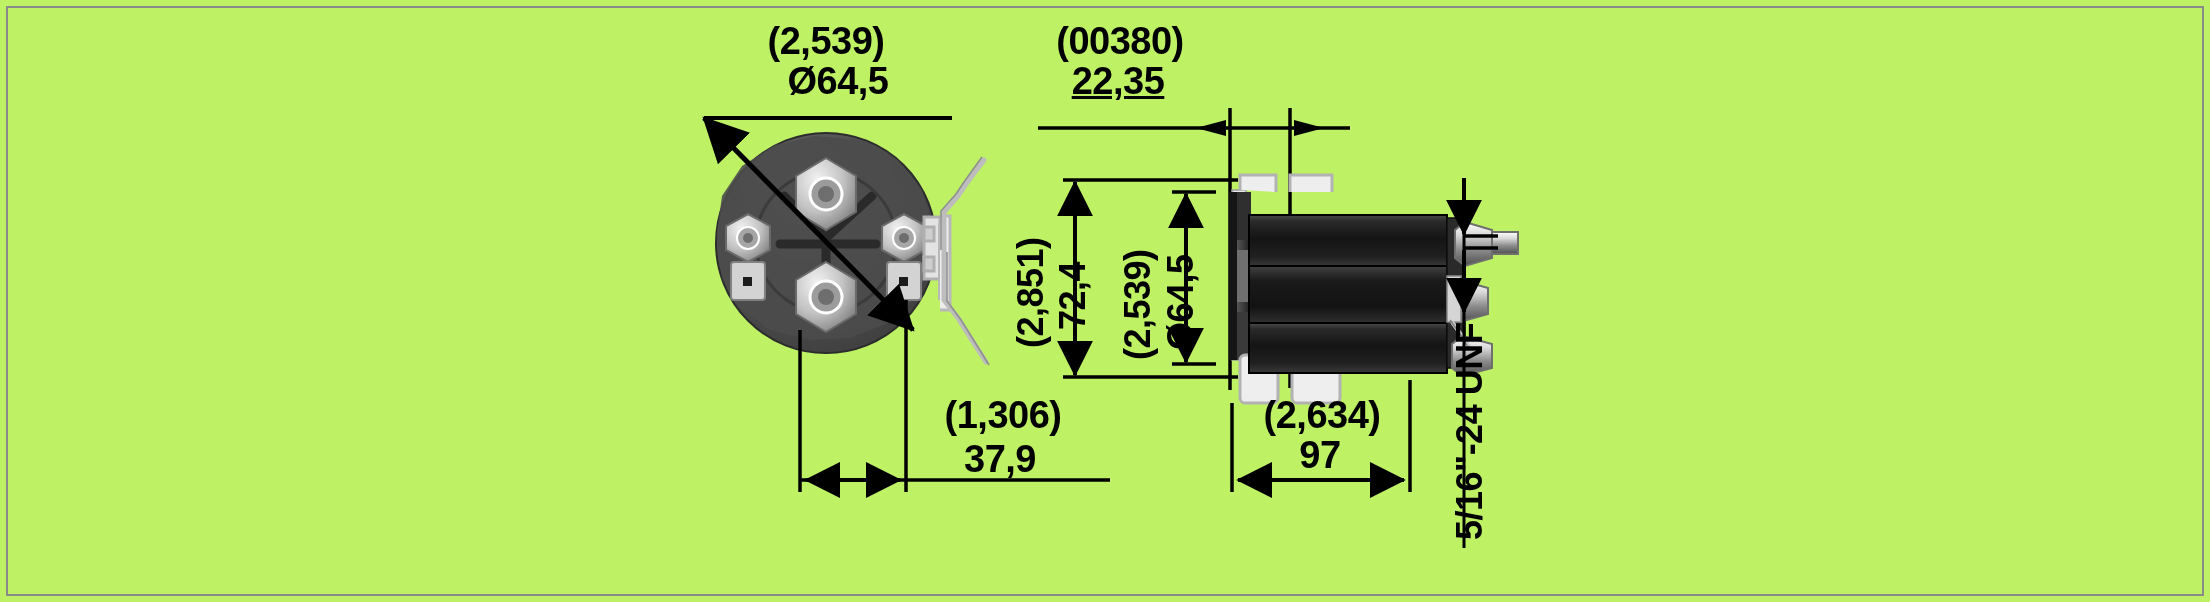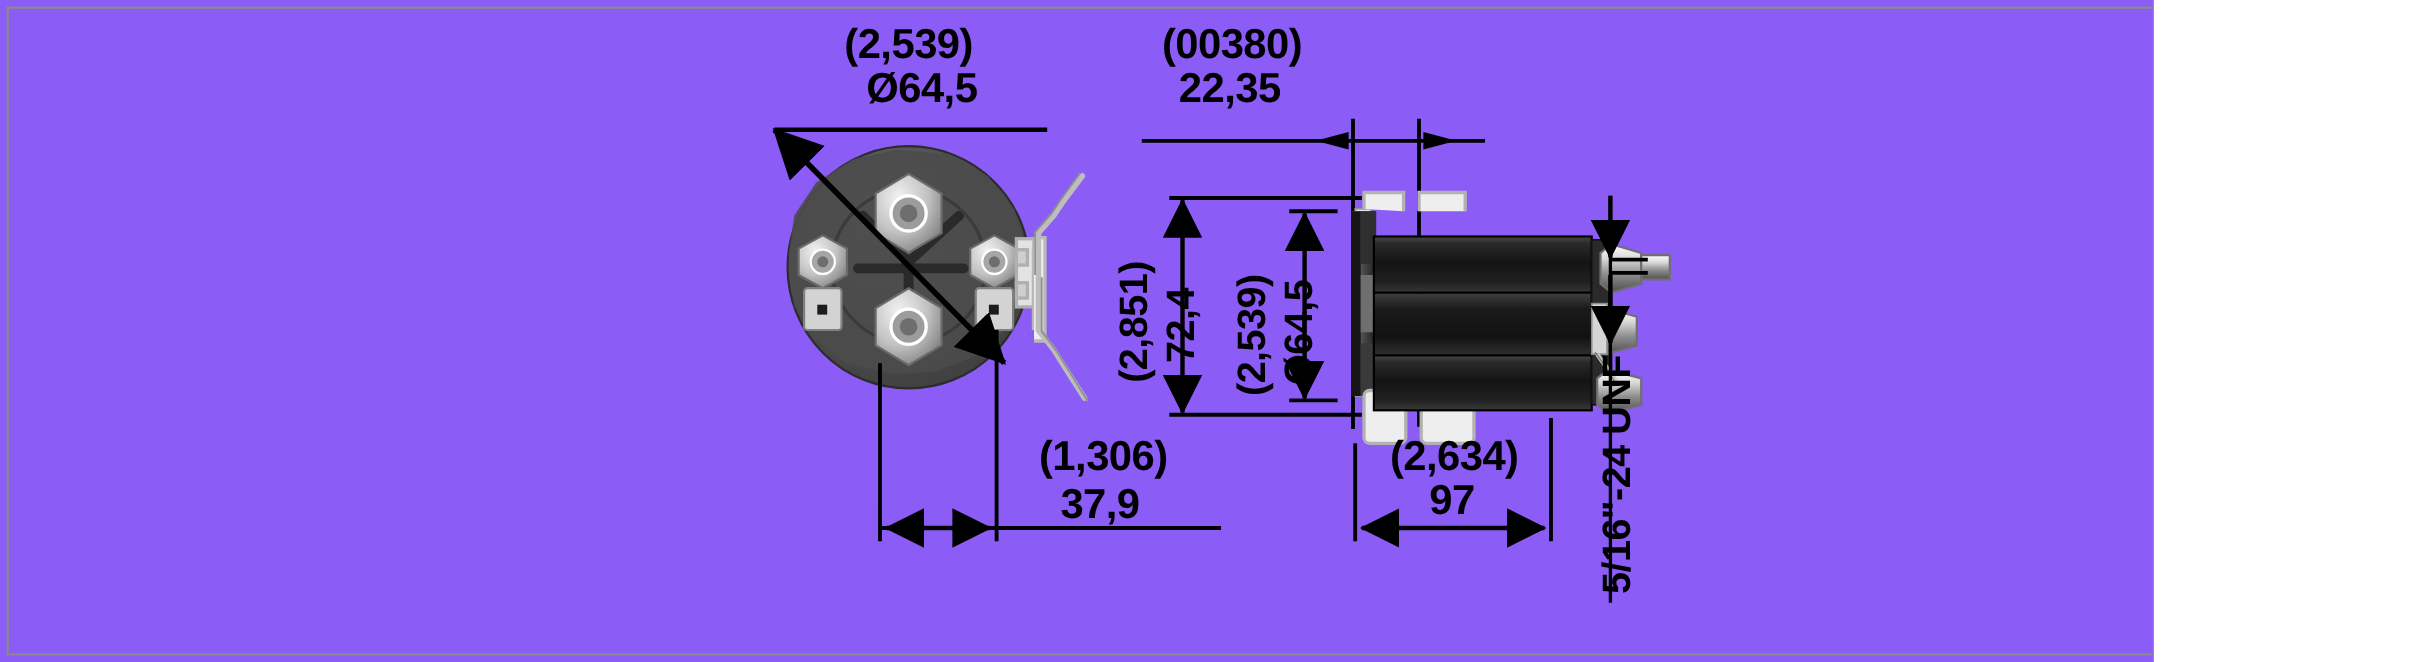--- a/index.html
+++ b/index.html
@@ -1,20 +1,20 @@
 <!DOCTYPE html>
 <html><head>
 <meta charset="utf-8">
 <style>
   html,body{margin:0;padding:0;background:#ffffff;}
   body{font-family:"Liberation Sans",sans-serif;}
   #page{
     position:relative;
-    width:1958px;height:602px;
-    background:#8b5cf6;
+    width:2210px;height:602px;
+    background:#bef264;
     box-sizing:border-box;
     overflow:hidden;
   }
   #frame{
     position:absolute;left:6px;top:6px;
     width:2198px;height:590px;
     border:2px solid #8a8a8a;
     box-sizing:border-box;
   }
   #canvas{position:absolute;left:0;top:0;width:2210px;height:602px;}
@@ -233,21 +233,21 @@
       <line x1="1464" y1="250" x2="1464" y2="312" stroke="#000" stroke-width="4" marker-end="url(#arrIn)"></line>
       <line x1="1464" y1="178" x2="1464" y2="548" stroke="#000" stroke-width="3"></line>
     </g>
 
   </svg>
 
   <div class="dimtext center sz38" style="left:826px;top:22px;">(2,539)</div>
   <div class="dimtext center sz38" style="left:838px;top:62px;">Ø64,5</div>
 
   <div class="dimtext center sz38" style="left:1120px;top:22px;">(00380)</div>
-  <div class="dimtext center sz38" style="left:1118px;top:62px;">22,35</div>
+  <div class="dimtext center sz38" style="left:1118px;top:62px;text-decoration:underline;">22,35</div>
 
   <div class="dimtext rot sz36" style="left:1013px;top:348px;">(2,851)</div>
   <div class="dimtext rot sz36" style="left:1055px;top:330px;">72,4</div>
 
   <div class="dimtext rot sz36" style="left:1120px;top:360px;">(2,539)</div>
   <div class="dimtext rot sz36" style="left:1163px;top:350px;">Ø64,5</div>
 
   <div class="dimtext center sz38" style="left:1003px;top:396px;">(1,306)</div>
   <div class="dimtext center sz38" style="left:1000px;top:440px;">37,9</div>
 

